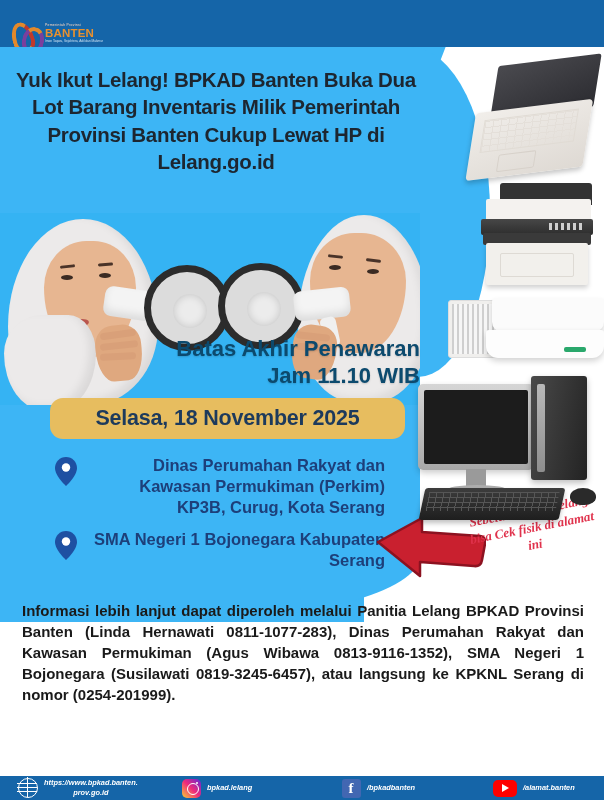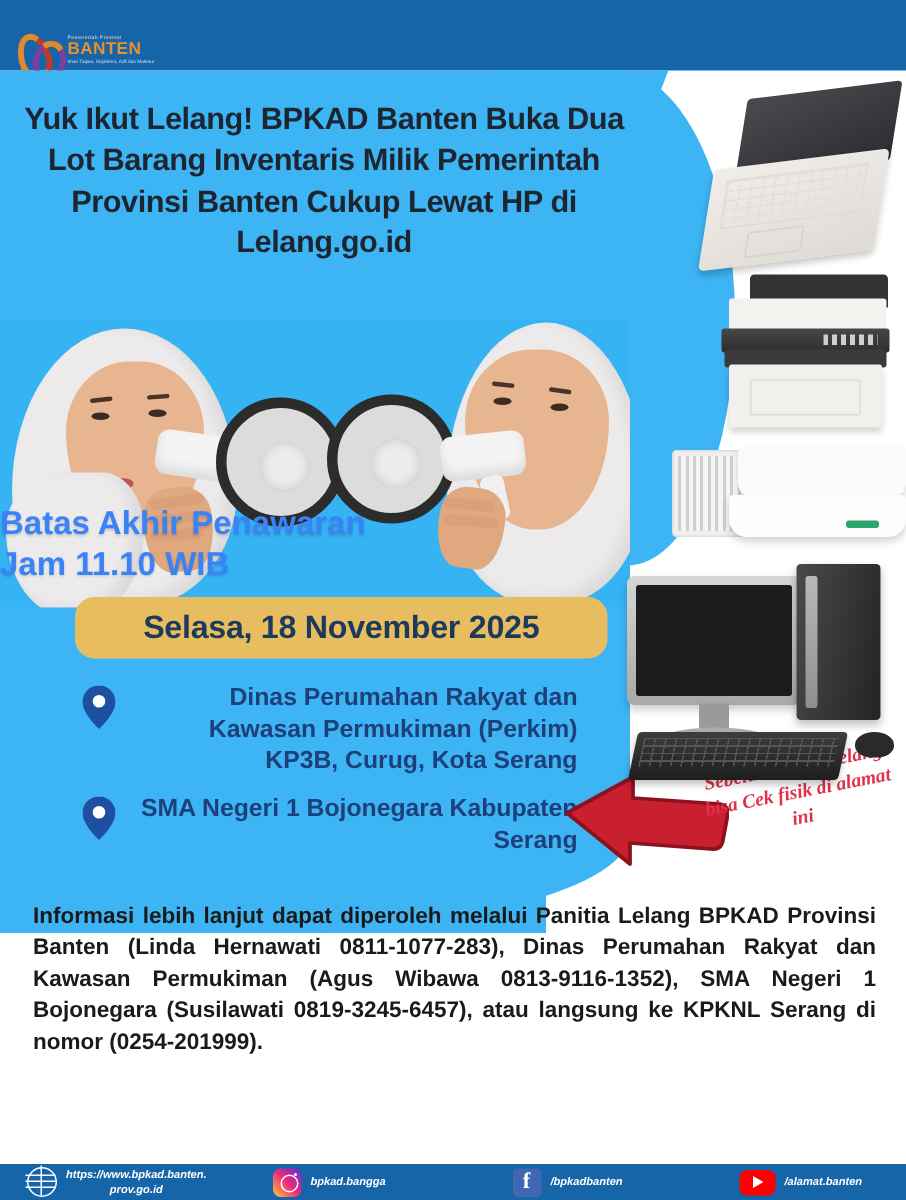--- a/index.html
+++ b/index.html
@@ -121,22 +121,22 @@
   .mg-cone:after{ content:""; position:absolute; left:22px; top:22px; width:34px; height:34px;
                   background:#ececec; border-radius:50%; box-shadow:inset 0 0 8px rgba(0,0,0,.18); }
   .mg-body { position:absolute; width:56px; height:30px; background:#f4f4f4;
              border-radius:8px; box-shadow:inset 0 -5px 8px rgba(0,0,0,.1); }
   .mg-handle { position:absolute; width:16px; height:30px; background:#f0f0f0; border-radius:5px; }
   .hand { position:absolute; background:#dfa87f; border-radius:40% 40% 35% 35%/35% 35% 55% 55%; }
   .finger { position:absolute; height:7px; background:#d9a079; border-radius:4px; }
 
   
   .red-overlay {
-    position:absolute; left:0; top:336px; width:420px; text-align:left;
-    color:#3b82f6; font-size:22px; font-weight:bold; line-height:1.22;
+    position:absolute; left:0; top:336px; width:420px; text-align:right;
+    color:#0c4a6e; font-size:22px; font-weight:bold; line-height:1.22;
     text-shadow:0 1px 2px rgba(0,0,0,.16);
   }
 
   
   .date-pill {
     position:absolute; left:50px; top:398px; width:355px; height:41px;
     background:#e7bd5f; border-radius:13px;
     display:flex; align-items:center; justify-content:center;
     color:#1d3a5c; font-size:21.5px; font-weight:bold; letter-spacing:-.2px;
   }
@@ -397,21 +397,21 @@
   <div class="info">Informasi lebih lanjut dapat diperoleh melalui Panitia Lelang BPKAD Provinsi Banten (Linda Hernawati 0811-1077-283), Dinas Perumahan Rakyat dan Kawasan Permukiman (Agus Wibawa 0813-9116-1352), SMA Negeri 1 Bojonegara (Susilawati 0819-3245-6457), atau langsung ke KPKNL Serang di nomor (0254-201999).</div>
 
   <div class="footer">
     <div class="fitem" style="left:18px;">
       <span class="ic-globe"></span>
       <span class="fi-txt" style="white-space:pre-line;text-align:center;">https://www.bpkad.banten.
 prov.go.id</span>
     </div>
     <div class="fitem" style="left:182px;">
       <span class="ic-ig"></span>
-      <span class="fi-txt">bpkad.bangga</span>
+      <span class="fi-txt">bpkad.lelang</span>
     </div>
     <div class="fitem" style="left:342px;">
       <span class="ic-fb"></span>
       <span class="fi-txt">/bpkadbanten</span>
     </div>
     <div class="fitem" style="left:493px;">
       <span class="ic-yt"></span>
       <span class="fi-txt">/alamat.banten</span>
     </div>
   </div>

